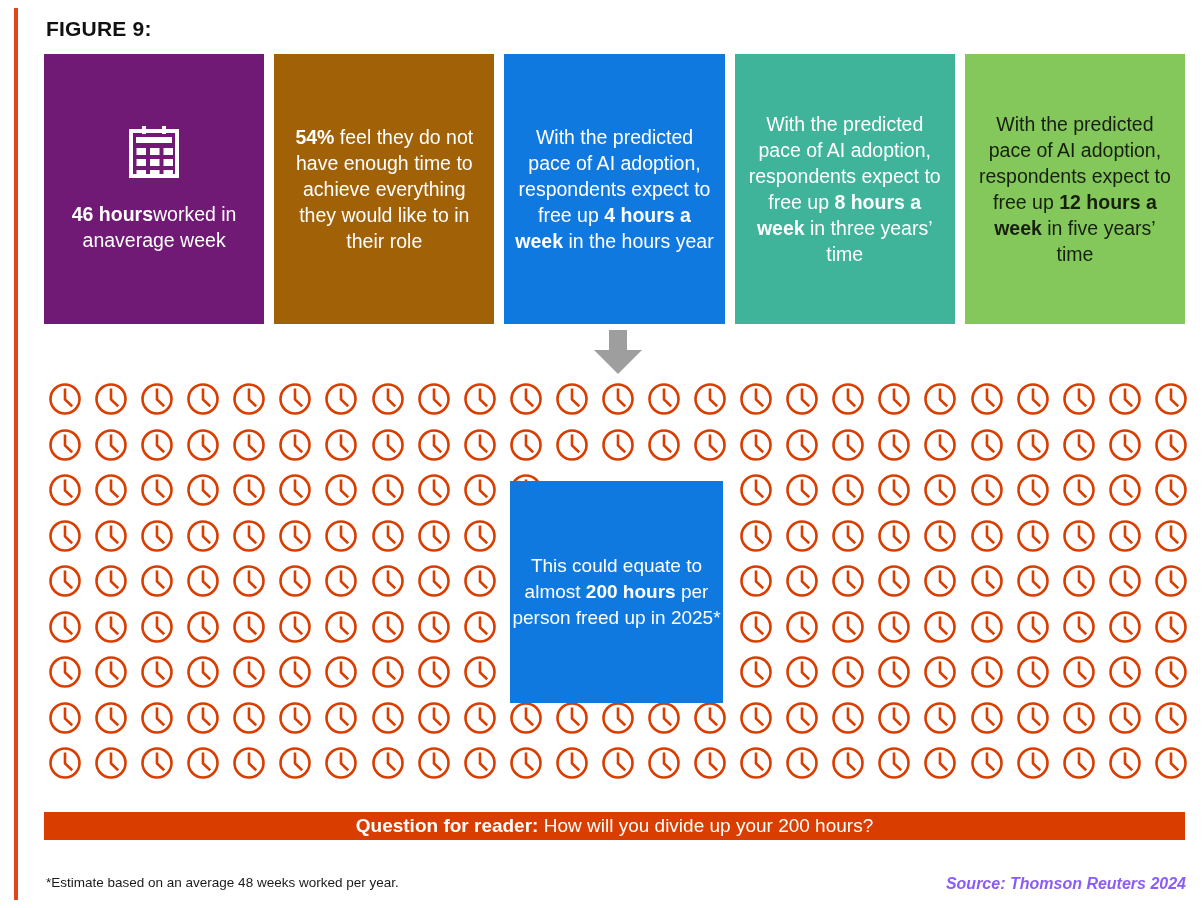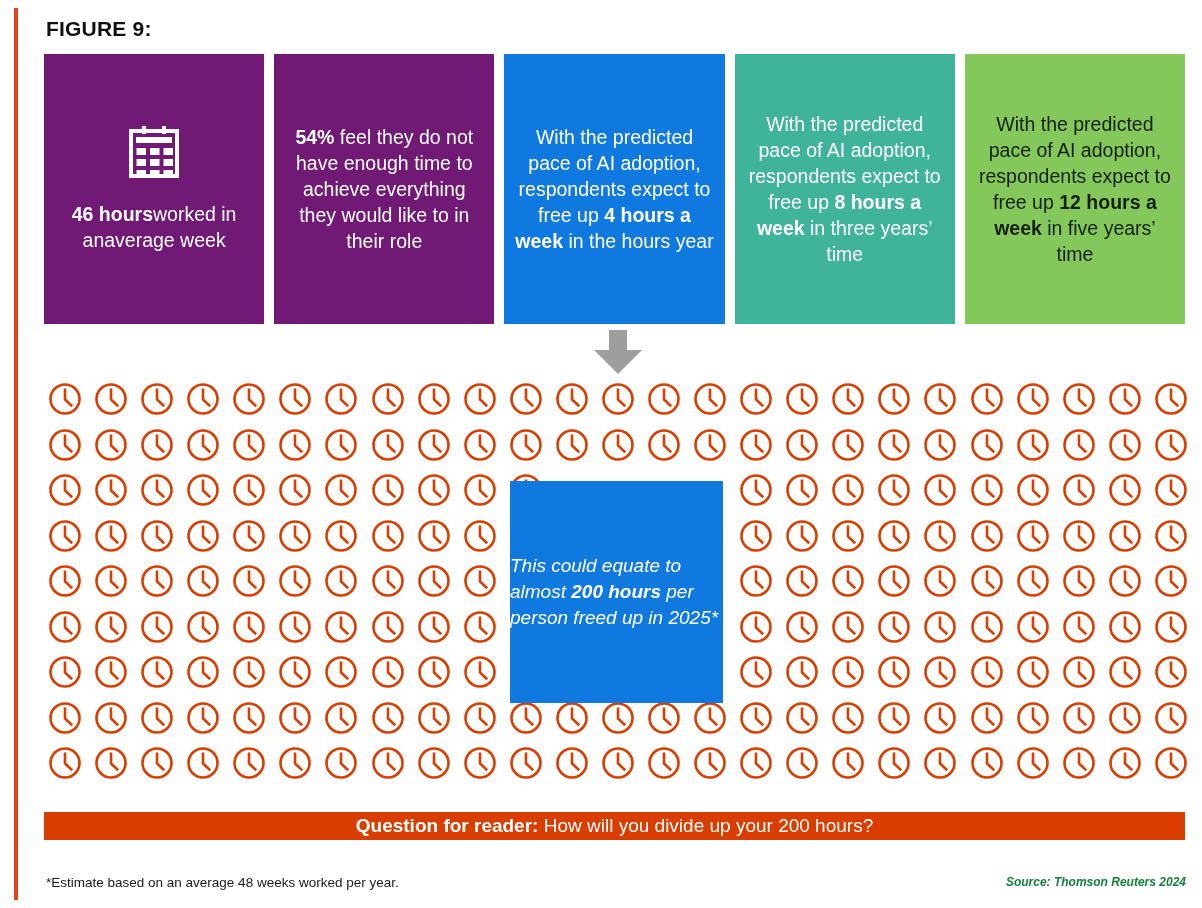--- a/index.html
+++ b/index.html
@@ -58,45 +58,44 @@
   }
   .clock{width:34px;height:34px;}
   .clock.hidden{visibility:hidden;}
   
   #callout{
     position:absolute;left:510px;top:481px;
     width:213px;height:222px;
     background:#1079E0;
     color:#ffffff;
     display:flex;align-items:center;justify-content:center;
-    text-align:left;
+    text-align:center;
     font-size:19px;line-height:26px;
     font-weight:500;
     z-index:5;
-    font-style:italic;
   }
   #callout b{font-weight:bold;}
   
   #question-banner{
     position:absolute;left:44px;top:812px;
     width:1141px;height:28px;
     background:#D93E00;
     color:#ffffff;
     display:flex;align-items:center;justify-content:center;
     font-size:19px;font-weight:500;
   }
   #question-banner b{font-weight:bold;}
   
   #footnote{
     position:absolute;left:46px;top:875px;
     font-size:13.5px;color:#1a1a1a;
   }
   #source{
     position:absolute;right:16px;top:875px;
-    font-size:12px;color:#15803d;
+    font-size:16px;color:#8b5cf6;
     font-style:italic;font-weight:bold;
   }
 </style>
 </head>
 <body>
 
 <div id="left-rule"></div>
 
 <div id="figure-title">FIGURE 9:</div>
 
@@ -114,21 +113,21 @@
           <rect x="9.5" y="34" width="9.5" height="7" fill="#ffffff"></rect>
           <rect x="23" y="34" width="9.5" height="7" fill="#ffffff"></rect>
           <rect x="36.5" y="34" width="9.5" height="7" fill="#ffffff"></rect>
           <rect x="9.5" y="45" width="9.5" height="7" fill="#ffffff"></rect>
           <rect x="23" y="45" width="9.5" height="7" fill="#ffffff"></rect>
           <rect x="36.5" y="45" width="9.5" height="7" fill="#ffffff"></rect>
         </svg>
       </div>
       <div class="card-text"><b>46 hours</b><span>worked in an</span><span>average week</span></div>
     </div>
-    <div class="card" style="background: #701a75;">
+    <div class="card" style="background: #a16207;">
       <div class="card-text"><b>54%</b><span> feel they do not have enough time to achieve everything they would like to in their role</span></div>
     </div>
     <div class="card" style="background: rgb(16, 121, 224);">
       <div class="card-text"><span>With the predicted pace of AI adoption, respondents expect to free up </span><b>4 hours a week</b><span> in the hours year</span></div>
     </div>
     <div class="card" style="background: rgb(64, 179, 155);">
       <div class="card-text"><span>With the predicted pace of AI adoption, respondents expect to free up </span><b>8 hours a week</b><span> in three years’ time</span></div>
     </div>
     <div class="card dark-text" style="background: rgb(132, 199, 91);">
       <div class="card-text"><span>With the predicted pace of AI adoption, respondents expect to free up </span><b>12 hours a week</b><span> in five years’ time</span></div>

